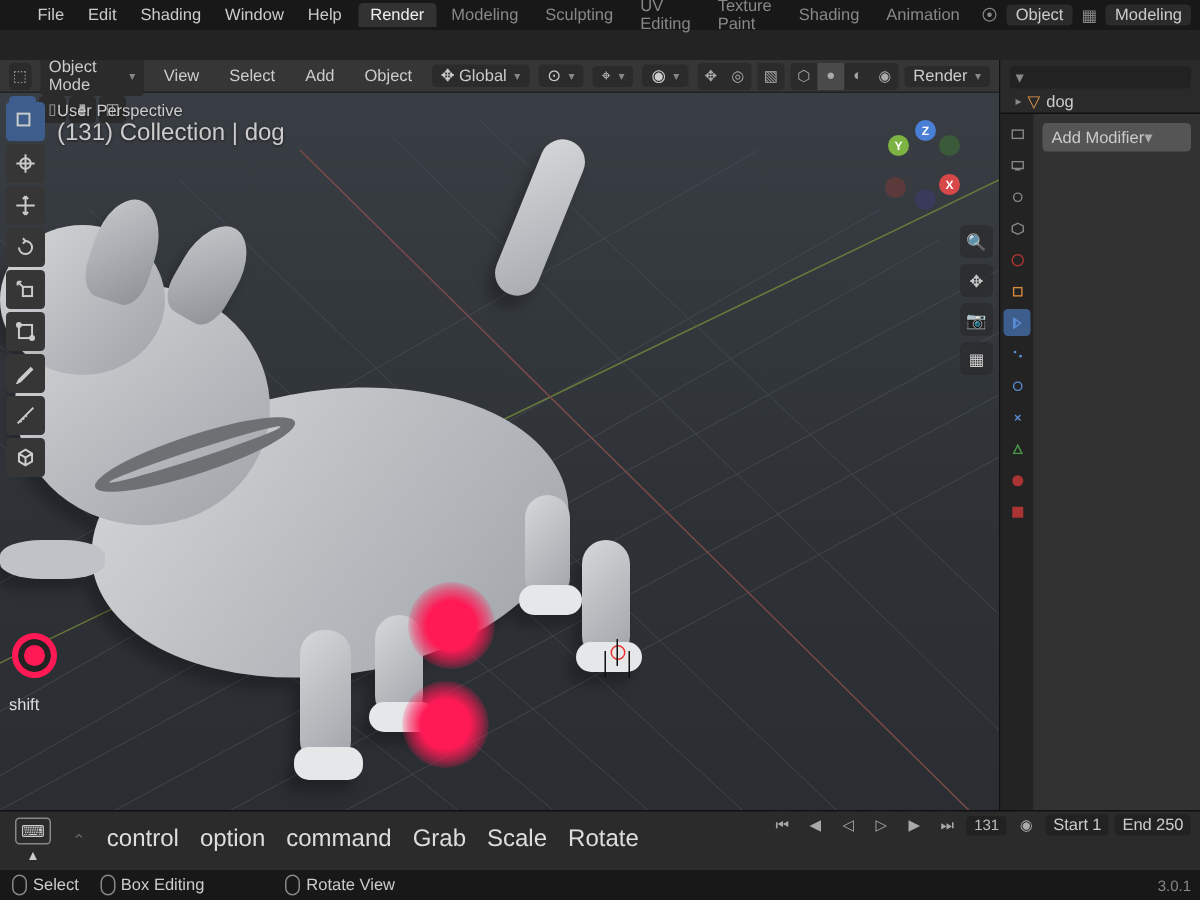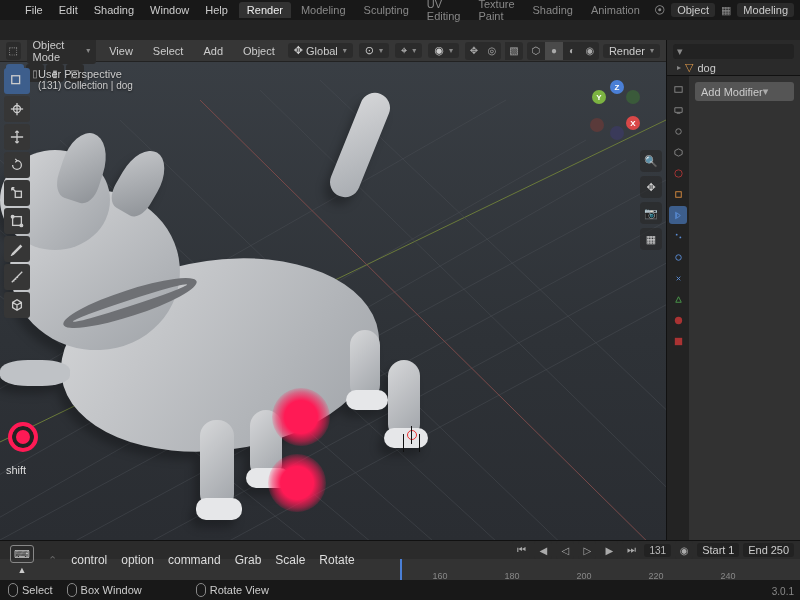--- a/index.html
+++ b/index.html
@@ -20,21 +20,21 @@
   .icon-btn{width:18px;height:18px;background:#2b2b2b;border-radius:3px;display:flex;align-items:center;justify-content:center;font-size:10px;color:#aaa}
   .icon-strip{display:flex}
   .icon-strip .icon-btn{border-radius:0}
   .icon-strip .icon-btn:first-child{border-radius:3px 0 0 3px}
   .icon-strip .icon-btn:last-child{border-radius:0 3px 3px 0}
   .toolbar{position:absolute;left:4px;top:28px;width:26px;display:flex;flex-direction:column;gap:2px;z-index:5}
   .tool{width:26px;height:26px;background:#363636;border-radius:3px;display:flex;align-items:center;justify-content:center;color:#aaa}
   .tool.active{background:#3d5e8c}
   .tool svg{width:14px;height:14px;stroke:#ccc;fill:none;stroke-width:1.5}
   .overlay-text{position:absolute;top:28px;left:38px;color:#e8e8e8;font-size:11px;text-shadow:0 1px 2px rgba(0,0,0,.6);z-index:5}
-  .overlay-text .sub{font-size:10px;color:#ccc}
+  .overlay-text .sub{font-size:16px;color:#ccc}
   .nav-gizmo{position:absolute;top:44px;right:24px;width:54px;height:54px;z-index:5}
   .gizmo-ball{position:absolute;width:14px;height:14px;border-radius:50%;font-size:8px;display:flex;align-items:center;justify-content:center;color:#fff;font-weight:600}
   .side-icons{position:absolute;right:4px;top:110px;display:flex;flex-direction:column;gap:4px;z-index:5}
   .side-icons .ic{width:22px;height:22px;background:rgba(40,40,40,.6);border-radius:4px;display:flex;align-items:center;justify-content:center;color:#ccc}
   
   .floor{position:absolute;inset:0}
   .floor line{stroke:#4a4e54;stroke-width:0.5}
   .axis-x{stroke:#7a4a4a!important;stroke-width:1!important}
   .axis-y{stroke:#6a7a3a!important;stroke-width:1!important}
   
@@ -59,21 +59,21 @@
   .ptab svg{width:11px;height:11px}
   .prop-body{flex:1;padding:6px;background:#323232}
   .add-mod{background:#555;border-radius:3px;padding:3px 6px;display:flex;align-items:center}
   
   .timeline{position:absolute;left:0;right:0;bottom:20px;height:40px;background:#2b2b2b;border-top:1px solid #111}
   .tl-top{height:18px;display:flex;align-items:center;justify-content:flex-end;gap:4px;padding:0 6px}
   .tl-field{background:#222;border-radius:3px;padding:1px 5px;font-size:10px;color:#bbb}
   .tl-ruler{height:22px;background:#333;position:relative;display:flex;align-items:flex-end}
   .tl-tick{position:absolute;bottom:0;font-size:9px;color:#888;transform:translateX(-50%)}
   .keycast{position:absolute;left:0;right:0;bottom:20px;height:40px;display:flex;align-items:center;gap:14px;padding:0 10px;pointer-events:none}
-  .keycap{background:rgba(0,0,0,0);color:#ddd;font-size:12px}
+  .keycap{background:rgba(0,0,0,0);color:#ddd;font-size:16px}
   .kbd-icon{width:24px;height:18px;border:1px solid #888;border-radius:3px;display:flex;align-items:center;justify-content:center;margin-bottom:2px}
   .statusbar{position:absolute;left:0;right:0;bottom:0;height:20px;background:#181818;display:flex;align-items:center;gap:14px;padding:0 8px;font-size:10px;color:#999}
   .statusbar .sb{display:flex;align-items:center;gap:4px}
   .mouse-ic{width:10px;height:14px;border:1px solid #888;border-radius:5px;position:relative}
   .version{position:absolute;right:6px;bottom:3px;font-size:10px;color:#888}
 </style>
 </head>
 <body>
 
 <div class="topbar">
@@ -372,28 +372,20 @@
     <span class="icon-btn">◀</span>
     <span class="icon-btn">◁</span>
     <span class="icon-btn">▷</span>
     <span class="icon-btn">▶</span>
     <span class="icon-btn">⏭</span>
     <div class="tl-field">131</div>
     <span class="icon-btn">◉</span>
     <div class="tl-field"><span>Start</span>&nbsp;<span>1</span></div>
     <div class="tl-field"><span>End</span>&nbsp;<span>250</span></div>
   </div>
-  <div class="tl-ruler">
-    <div style="position:absolute;left:50%;top:0;bottom:0;width:2px;background:#4a7fd6"></div>
-    <span class="tl-tick" style="left:55%">160</span>
-    <span class="tl-tick" style="left:64%">180</span>
-    <span class="tl-tick" style="left:73%">200</span>
-    <span class="tl-tick" style="left:82%">220</span>
-    <span class="tl-tick" style="left:91%">240</span>
-  </div>
 </div>
 
 <div class="keycast">
   <div style="display:flex;flex-direction:column;align-items:center">
     <div class="kbd-icon">⌨</div>
     <span style="font-size:9px">▲</span>
   </div>
   <span style="color:#666">⌃</span>
   <span class="keycap">control</span>
   <span class="keycap">option</span>
@@ -403,20 +395,20 @@
   <span class="keycap">Rotate</span>
 </div>
 
 <div class="statusbar">
   <div class="sb">
       <div class="mouse-ic"></div>
       <span>Select</span>
     </div>
   <div class="sb">
       <div class="mouse-ic"></div>
-      <span>Box Window</span>
+      <span>Box Editing</span>
     </div>
   <div class="sb" style="margin-left:40px">
       <div class="mouse-ic"></div>
       <span>Rotate View</span>
     </div>
 </div>
 <div class="version">3.0.1</div>
 
 </body></html>

